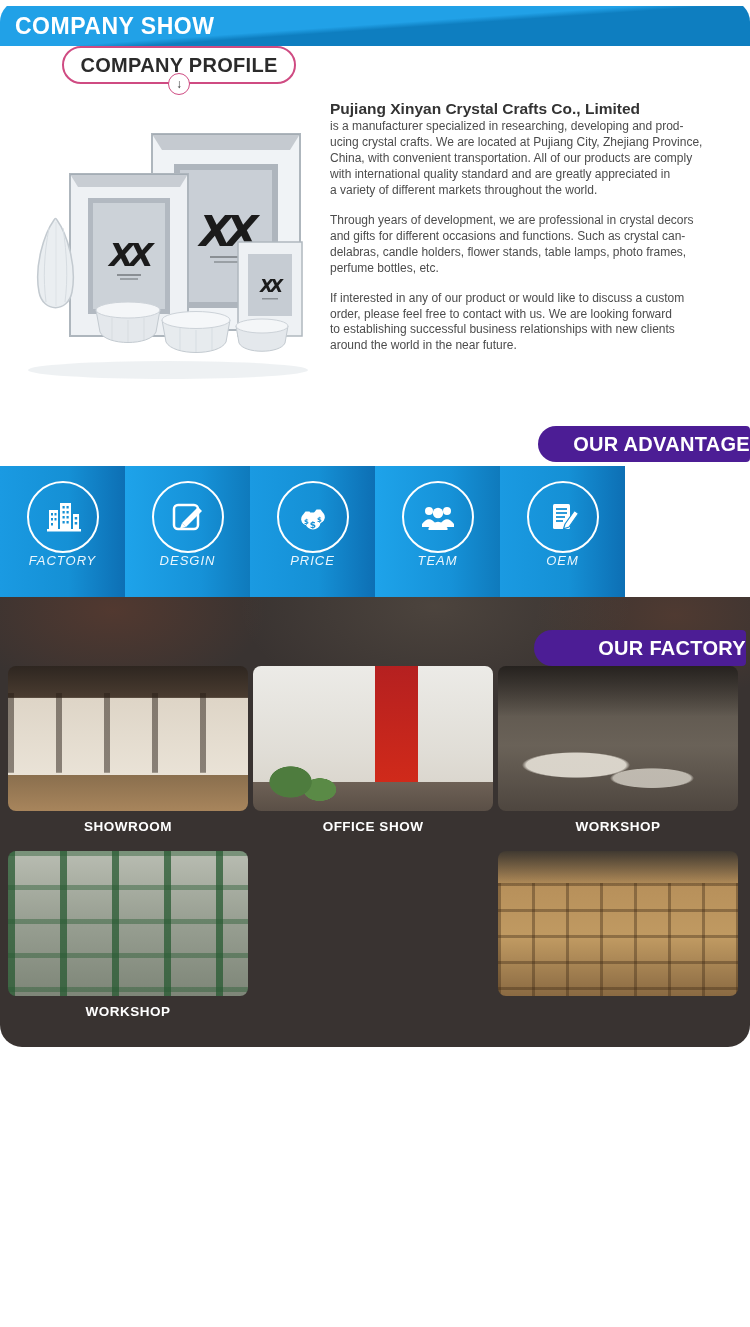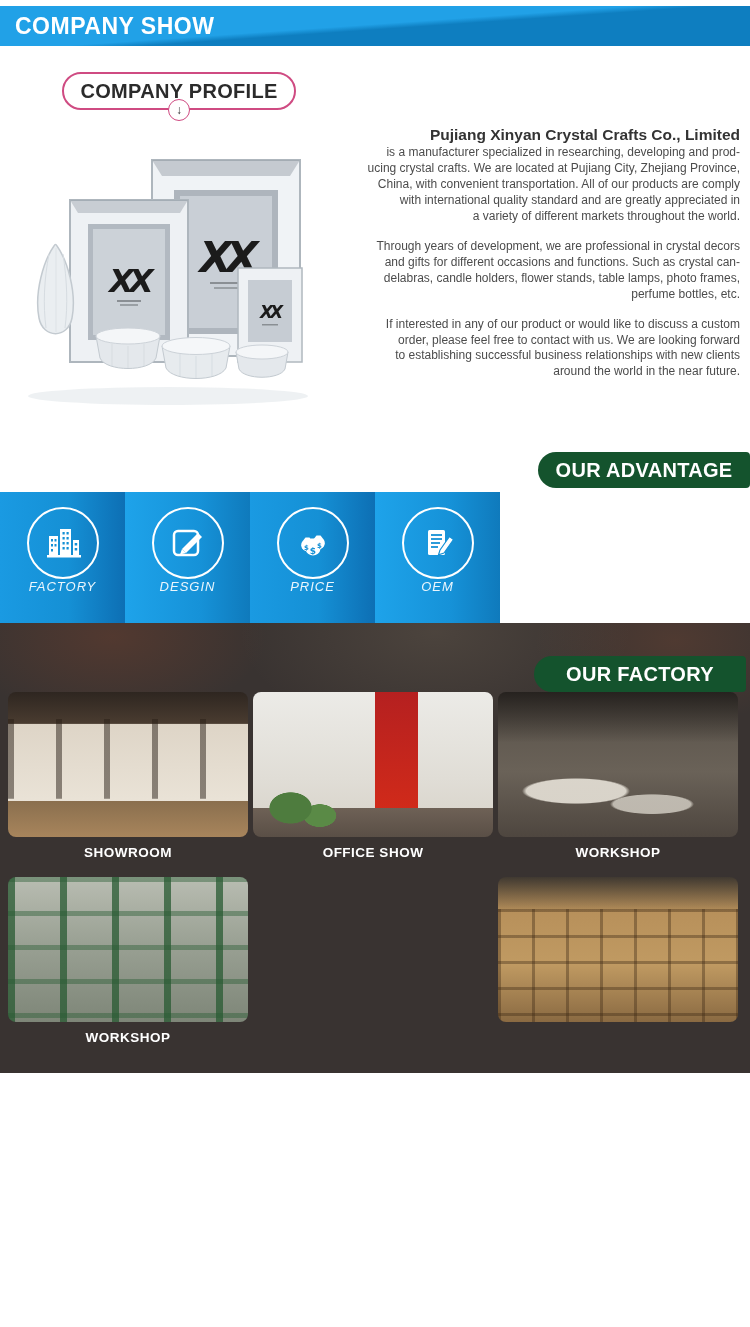--- a/index.html
+++ b/index.html
@@ -1,54 +1,55 @@
 <!DOCTYPE html>
 <html><head>
 <meta charset="utf-8">
 <style>
   * { box-sizing: border-box; }
   html,body { margin:0; padding:0; background:#fff; }
   .page {
-    position:relative; width:750px; height:1327px; overflow:hidden; background:#fff;
+    position:relative; width:750px; height:1047px; overflow:hidden; background:#fff;
     font-family:"Liberation Sans", sans-serif;
+    border-radius:22px;
   }
 
   
   .topbar {
     margin-top:6px; height:40px;
     background:linear-gradient(176deg, #21a1e7 0%, #21a1e7 48%, #0e7ec0 54%, #0e7ec0 100%);
     display:flex; align-items:center; padding-left:15px;
   }
   .topbar span { color:#fff; font-weight:bold; font-size:23px; letter-spacing:.5px; }
 
   
-  .profile-section { padding-top:26px; }
+  .profile-section { }
   .profile-badge {
     position:relative; margin-left:62px; width:234px; height:38px;
     border:2px solid #cf4b82; border-radius:20px;
     display:flex; align-items:center; justify-content:center; background:#fff;
   }
   .profile-badge > span { font-size:20px; font-weight:bold; color:#2b2b2b; letter-spacing:.3px; }
   .badge-arrow {
     position:absolute; left:50%; bottom:-13px; transform:translateX(-50%);
     width:22px; height:22px; border-radius:50%; background:#fff;
     border:1.5px solid #cf4b82; display:flex; align-items:center; justify-content:center;
     font-size:12px; color:#333; line-height:1;
   }
   .profile-body { display:flex; margin-top:10px; }
   .product-photo { width:330px; height:300px; flex:0 0 330px; }
-  .profile-text { width:415px; padding:6px 5px 0 0; color:#4c4c4c;text-align:right; }
+  .profile-text { width:415px; padding:6px 5px 0 0; color:#4c4c4c; }
   .company-name { font-weight:bold; color:#333; font-size:15.5px; margin-bottom:1px; }
   .profile-text p { margin:0 0 14px 0; font-size:12px; line-height:1.33; white-space:pre-line; }
 
   
   .section-banner {
-    margin-left:auto; width:212px; height:36px; background:#14532d;
+    margin-left:auto; width:212px; height:36px; background:#4c1d95;
     border-radius:18px 4px 4px 18px;
-    display:flex; align-items:center; justify-content:center;
+    display:flex; align-items:center; justify-content:flex-end;
   }
   .section-banner span { color:#fff; font-weight:bold; font-size:20px; letter-spacing:.3px; }
 
   
   .advantage-section { margin-top:32px; }
   .advantage-band { margin-top:4px; height:131px; display:flex; }
   .adv-cell {
     width:125px; height:131px; display:flex; flex-direction:column; align-items:center;
     padding-top:15px;
     background:linear-gradient(90deg, #1a9ae2 0%, #1590d5 55%, #0d6fb4 100%);
@@ -280,20 +281,35 @@
               <text x="13.5" y="27" font-size="7">$</text>
               <text x="26.5" y="25" font-size="7">$</text>
               <text x="20" y="30.5" font-size="9">$</text>
             </g>
           </svg>
         </div>
         <div class="adv-label">PRICE</div>
       </div>
 
 
+      <div class="adv-cell">
+        <div class="adv-circle">
+          <svg viewBox="0 0 40 40" width="40" height="40">
+            <g fill="#fff">
+              <circle cx="11" cy="14" r="4"></circle>
+              <path d="M4 27 q7 -9.5 14 0 l0 3 -14 0 Z"></path>
+              <circle cx="29" cy="14" r="4"></circle>
+              <path d="M22 27 q7 -9.5 14 0 l0 3 -14 0 Z"></path>
+              <circle cx="20" cy="16" r="5.2"></circle>
+              <path d="M10.5 31 q9.5 -12.5 19 0 l0 2 -19 0 Z"></path>
+            </g>
+          </svg>
+        </div>
+        <div class="adv-label">TEAM</div>
+      </div>
 
       <div class="adv-cell">
         <div class="adv-circle">
           <svg viewBox="0 0 40 40" width="40" height="40">
             <rect x="10" y="7" width="17" height="25" rx="1.5" fill="#fff"></rect>
             <g stroke="#1590d5" stroke-width="1.8">
               <line x1="13" y1="12" x2="24" y2="12"></line>
               <line x1="13" y1="16" x2="24" y2="16"></line>
               <line x1="13" y1="20" x2="22" y2="20"></line>
               <line x1="13" y1="24" x2="20" y2="24"></line>

